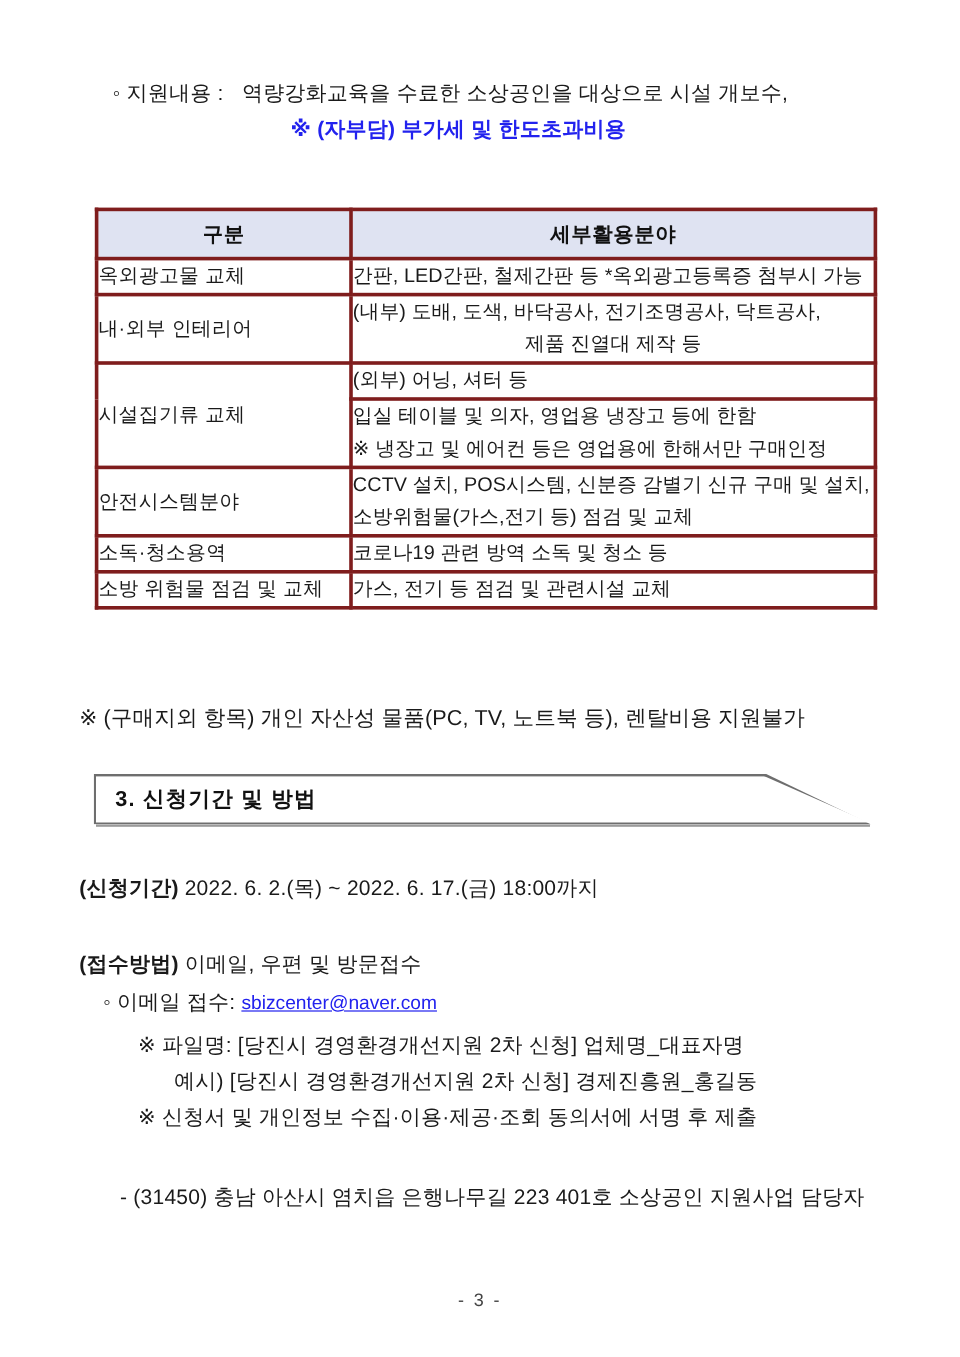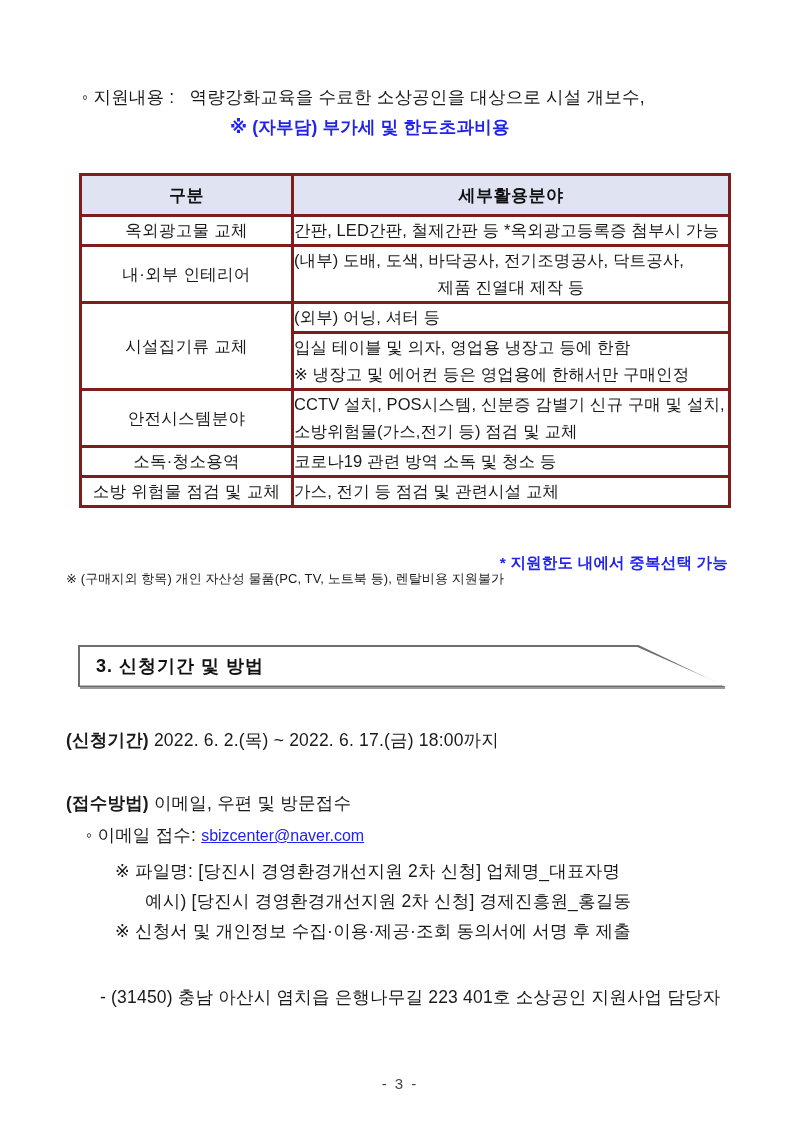--- a/index.html
+++ b/index.html
@@ -26,24 +26,23 @@
     font-size: 17.5px;
     line-height: 30px;
     white-space: pre;
     letter-spacing: 0.2px;
   }
   .blue { color: #2222ee; }
 
   
   .intro {
     position: absolute;
-    left: 82px;
+    left: 94px;
     top: 62px;
     width: 660px;
-    margin-top: 20px;
   }
   .intro-row {
     display: block;
     white-space: pre;
   }
   .intro-line1 { margin-left: 0px; }
   .intro-line2 { margin-left: 140px; }
   .intro-line3 {
     margin-left: 148px;
     font-weight: bold;
@@ -72,21 +71,20 @@
     font-weight: bold;
     height: 38px;
     text-align: center;
     color: #111;
     letter-spacing: 0.5px;
   }
   .col-a { width: 212px; }
   .col-b { width: 437px; }
 
   td.cat {
-    text-align: center;
     font-size: 16.5px;
     padding: 6px 4px;
     letter-spacing: 0.3px;
     line-height: 27px;
   }
   td.det {
     text-align: left;
     font-size: 16.5px;
     padding: 6px 9px;
     line-height: 27px;
@@ -103,22 +101,22 @@
     top: 553px;
     font-size: 15.5px;
     font-weight: bold;
     color: #2222ee;
     white-space: pre;
     letter-spacing: 0.2px;
   }
   .note-excl {
     position: absolute;
     left: 66px;
-    top: 564px;
-    font-size: 13px;
+    top: 583px;
+    font-size: 18px;
     white-space: pre;
     letter-spacing: 0.1px;
   }
 
   
   .banner {
     position: absolute;
     left: 78px;
     top: 645px;
     width: 648px;
@@ -274,21 +272,20 @@
         <tr>
           <td class="cat">소방 위험물 점검 및 교체</td>
           <td class="det">
             <span class="l">가스, 전기 등 점검 및 관련시설 교체</span>
           </td>
         </tr>
       </tbody>
     </table>
   </div>
 
-  <div class="note-dup">* 지원한도 내에서 중복선택 가능</div>
   <div class="note-excl ln">※ (구매지외 항목) 개인 자산성 물품(PC, TV, 노트북 등), 렌탈비용 지원불가</div>
 
   <div class="banner">
     <div class="shape-fill"></div>
     <div class="shape-inner"></div>
     <div class="btext">3. 신청기간 및 방법</div>
   </div>
   <div class="banner-shadow"></div>
 
   <div class="sec p-period">

